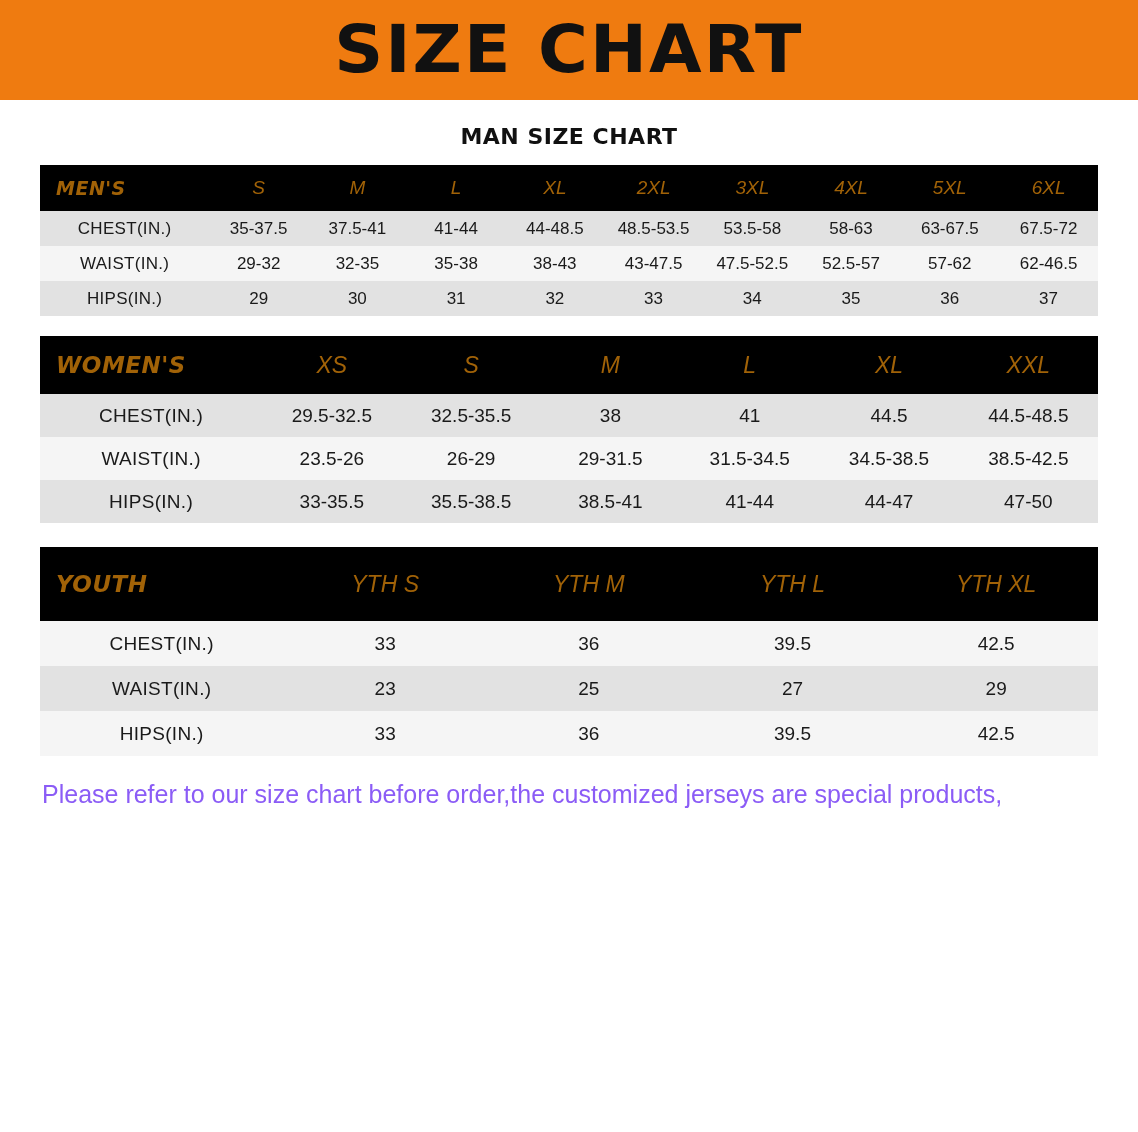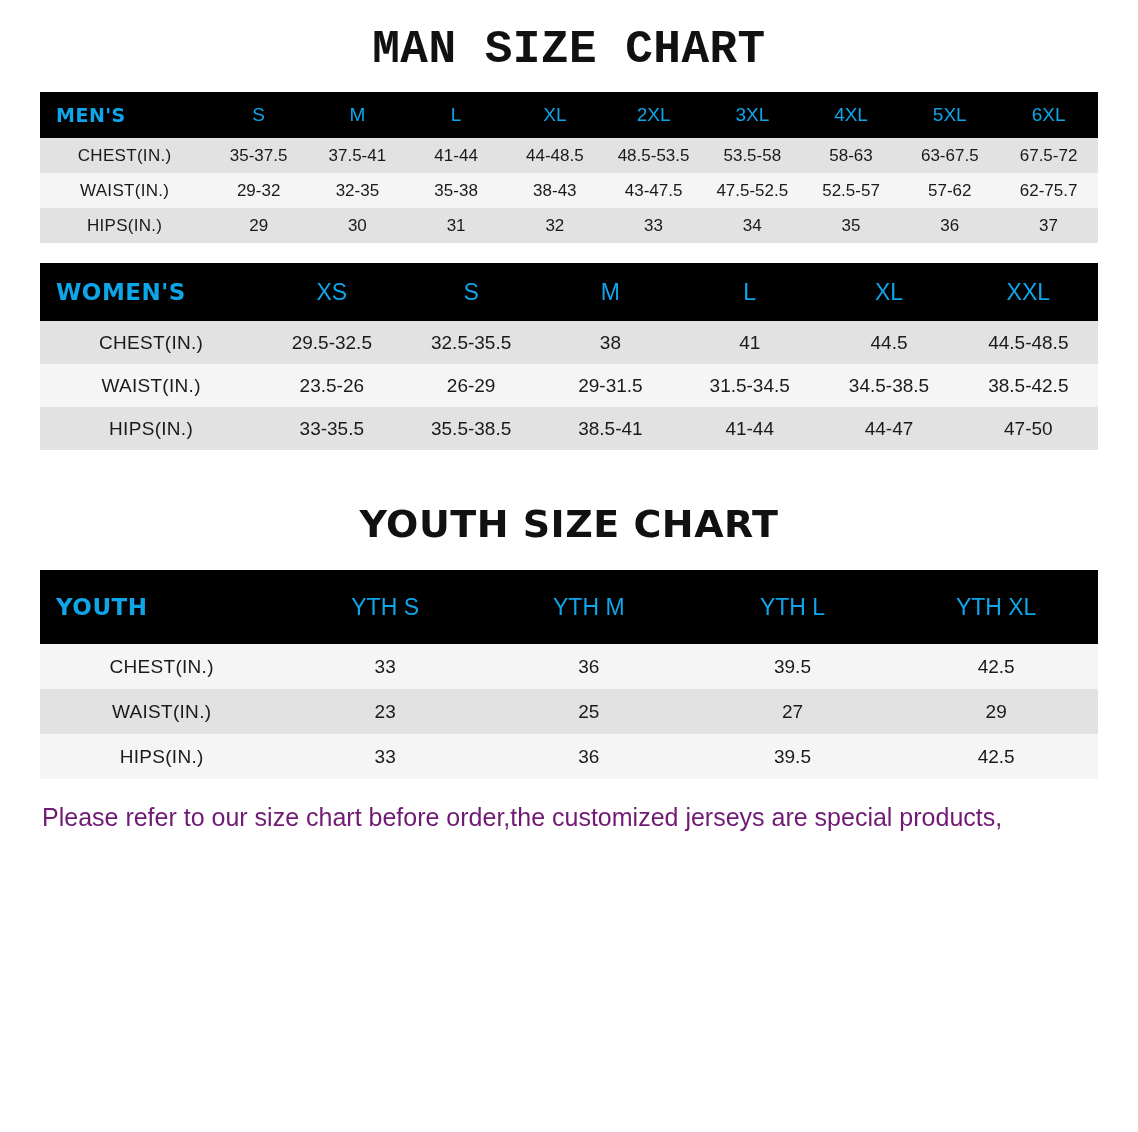--- a/index.html
+++ b/index.html
@@ -36,41 +36,42 @@
   }
 
   
   .section-title {
     text-align: center;
     font-family: "DejaVu Sans", sans-serif;
     font-weight: 700;
     color: #111111;
     letter-spacing: 0.5px;
   }
-  .st-man    { font-size: 46px; margin-top: 24px; font-family: Liberation Mono, monospace; }
+  .st-man    { font-size: 22px; margin-top: 24px; }
   .st-women  { font-size: 38px; margin-top: 42px; }
   .st-youth  { font-size: 38px; margin-top: 52px; }
 
   
   .tbl-wrap { padding: 0 40px; }
   table {
     width: 100%;
     border-collapse: collapse;
     table-layout: fixed;
   }
   td, th {
     text-align: center;
     font-family: "Liberation Sans", sans-serif;
     font-weight: 400;
     color: #1a1a1a;
     white-space: nowrap;
   }
   .hdr-row td {
     background: #000000;
-    color: #0ea5e9;
+    color: #a16207;
+    font-style: italic;
   }
   .hdr-label {
     text-align: left !important;
     padding-left: 16px;
     font-family: "DejaVu Sans", sans-serif;
     font-weight: 700;
     letter-spacing: 0.5px;
   }
   .row-label {
     text-align: center;
@@ -96,32 +97,35 @@
   #youth-table tbody td { height: 45px; font-size: 19px; }
   #youth-table .row-label { font-size: 19px; letter-spacing: 0.3px; }
 
   .mt-men   { margin-top: 16px; }
   .mt-women { margin-top: 20px; }
   .mt-youth { margin-top: 24px; }
 
   
   .notice {
     padding: 22px 42px 0 42px;
-    color: #701a75;
+    color: #8b5cf6;
     font-family: "Liberation Sans", sans-serif;
     font-size: 25px;
     line-height: 1.35;
     text-align: left;
   }
 </style>
 </head>
 <body>
 
 <div id="page">
 
+  <div class="banner">
+    <div class="banner-title">SIZE CHART</div>
+  </div>
 
   <div class="section-title st-man">MAN SIZE CHART</div>
   <div class="tbl-wrap mt-men">
     <table id="men-table">
       <tbody>
           <tr class="hdr-row">
             <td class="hdr-label" style="width: 16%;">MEN'S</td>
             <td>S</td>
             <td>M</td>
             <td>L</td>
@@ -147,21 +151,21 @@
           <tr class="band-b">
             <td class="row-label">WAIST(IN.)</td>
             <td>29-32</td>
             <td>32-35</td>
             <td>35-38</td>
             <td>38-43</td>
             <td>43-47.5</td>
             <td>47.5-52.5</td>
             <td>52.5-57</td>
             <td>57-62</td>
-            <td>62-75.7</td>
+            <td>62-46.5</td>
           </tr>
           <tr class="band-a">
             <td class="row-label">HIPS(IN.)</td>
             <td>29</td>
             <td>30</td>
             <td>31</td>
             <td>32</td>
             <td>33</td>
             <td>34</td>
             <td>35</td>
@@ -208,21 +212,20 @@
             <td>35.5-38.5</td>
             <td>38.5-41</td>
             <td>41-44</td>
             <td>44-47</td>
             <td>47-50</td>
           </tr>
         </tbody>
     </table>
   </div>
 
-  <div class="section-title st-youth">YOUTH SIZE CHART</div>
   <div class="tbl-wrap mt-youth">
     <table id="youth-table">
       <tbody>
           <tr class="hdr-row">
             <td class="hdr-label" style="width: 23%;">YOUTH</td>
             <td>YTH S</td>
             <td>YTH M</td>
             <td>YTH L</td>
             <td>YTH XL</td>
           </tr>

